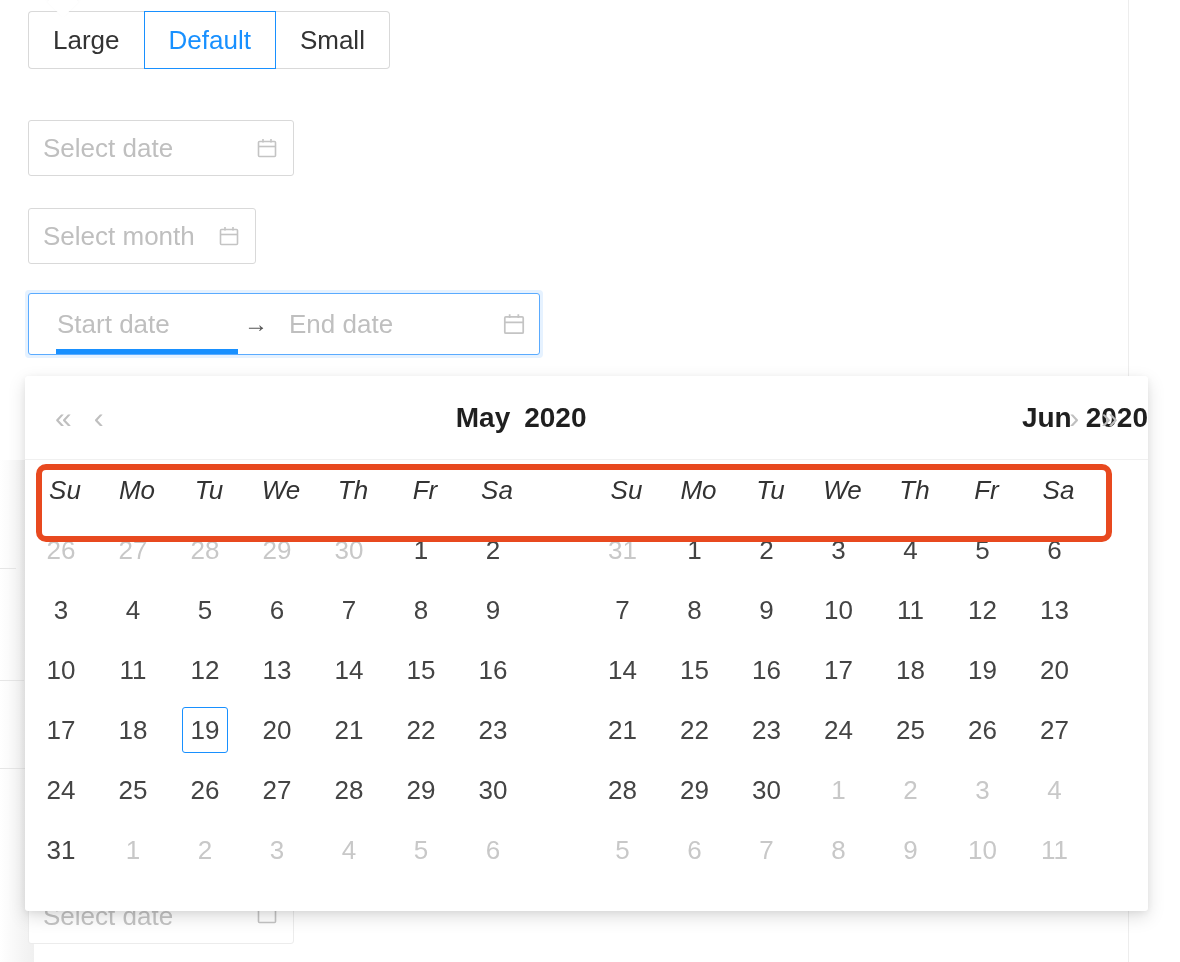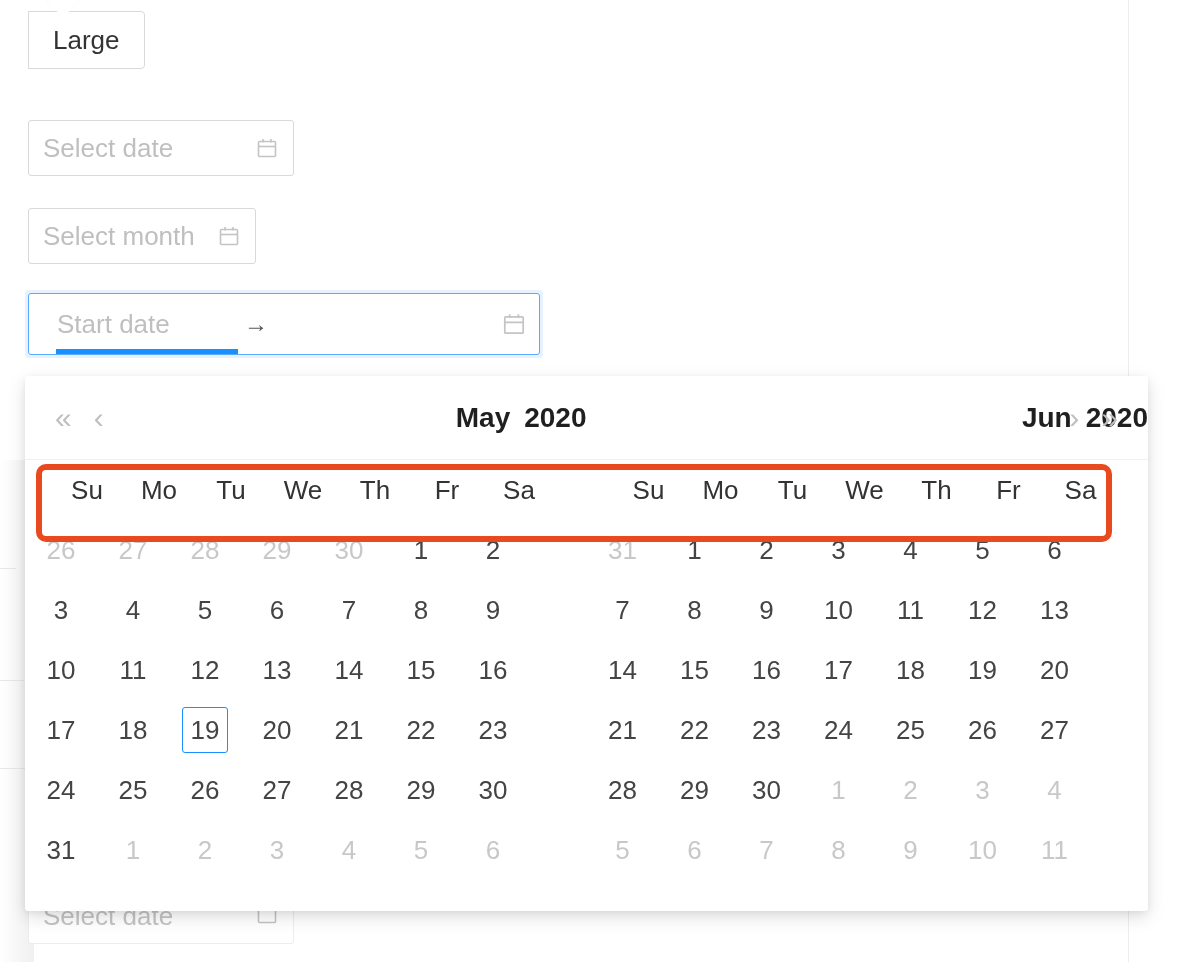--- a/index.html
+++ b/index.html
@@ -141,21 +141,21 @@
   .nav-prev      { margin-left: 22px; }
   .nav-next      { margin-left: auto; }
   .nav-supernext { margin-left: 22px; margin-right: 30px; }
 
   .wkrow, .drow { display: flex; }
   .wk, .cell {
     width: 72px; height: 60px;
     display: flex; align-items: center; justify-content: center;
     font-size: 26px;
   }
-  .wkrow { padding-left: 26px; height: 60px; }
+  .wkrow { padding-left: 4px; height: 60px; font-style: italic; }
   .drow  { }
   .wk { color: #333333; }
   .cell { color: #444444; cursor: pointer; }
   .cell.out { color: #c8c8c8; }
   .cell .inner {
     width: 46px; height: 46px;
     display: flex; align-items: center; justify-content: center;
     border-radius: 3px;
   }
   .cell.today .inner { border: 1px solid #1890ff; }
@@ -187,20 +187,26 @@
 
 <div class="bg-vline"></div>
 <div class="bg-shade-left"></div>
 <div class="bg-stub" style="left:0;top:568px;width:16px;"></div>
 <div class="bg-stub" style="left:0;top:680px;width:24px;"></div>
 <div class="bg-stub" style="left:0;top:768px;width:28px;"></div>
 
 <div class="seg-group">
   <div class="seg-btn">
     <span>Large</span>
+  </div>
+  <div class="seg-btn active">
+    <span>Default</span>
+  </div>
+  <div class="seg-btn">
+    <span>Small</span>
   </div>
 </div>
 
 <div class="picker picker-date">
   <span class="ph">Select date</span>
   <svg class="cal-ico" width="24" height="24" viewBox="0 0 24 24" fill="none" stroke="#c4c4c4" stroke-width="1.6">
     <rect x="3.5" y="5.5" width="17" height="15" rx="1"></rect>
     <line x1="3.5" y1="10.5" x2="20.5" y2="10.5"></line>
     <line x1="8" y1="3" x2="8" y2="6.5"></line>
     <line x1="16" y1="3" x2="16" y2="6.5"></line>
@@ -214,20 +220,21 @@
     <line x1="3.5" y1="10.5" x2="20.5" y2="10.5"></line>
     <line x1="8" y1="3" x2="8" y2="6.5"></line>
     <line x1="16" y1="3" x2="16" y2="6.5"></line>
   </svg>
 </div>
 
 <div class="range-wrap">
   <div class="range">
     <span class="seg-in seg-start">Start date</span>
     <span class="arrow-sep">→</span>
+    <span class="seg-in seg-end">End date</span>
     <svg class="cal-ico" width="26" height="26" viewBox="0 0 24 24" fill="none" stroke="#c4c4c4" stroke-width="1.6">
       <rect x="3.5" y="5.5" width="17" height="15" rx="1"></rect>
       <line x1="3.5" y1="10.5" x2="20.5" y2="10.5"></line>
       <line x1="8" y1="3" x2="8" y2="6.5"></line>
       <line x1="16" y1="3" x2="16" y2="6.5"></line>
     </svg>
     <div class="range-underline"></div>
   </div>
 </div>
 

